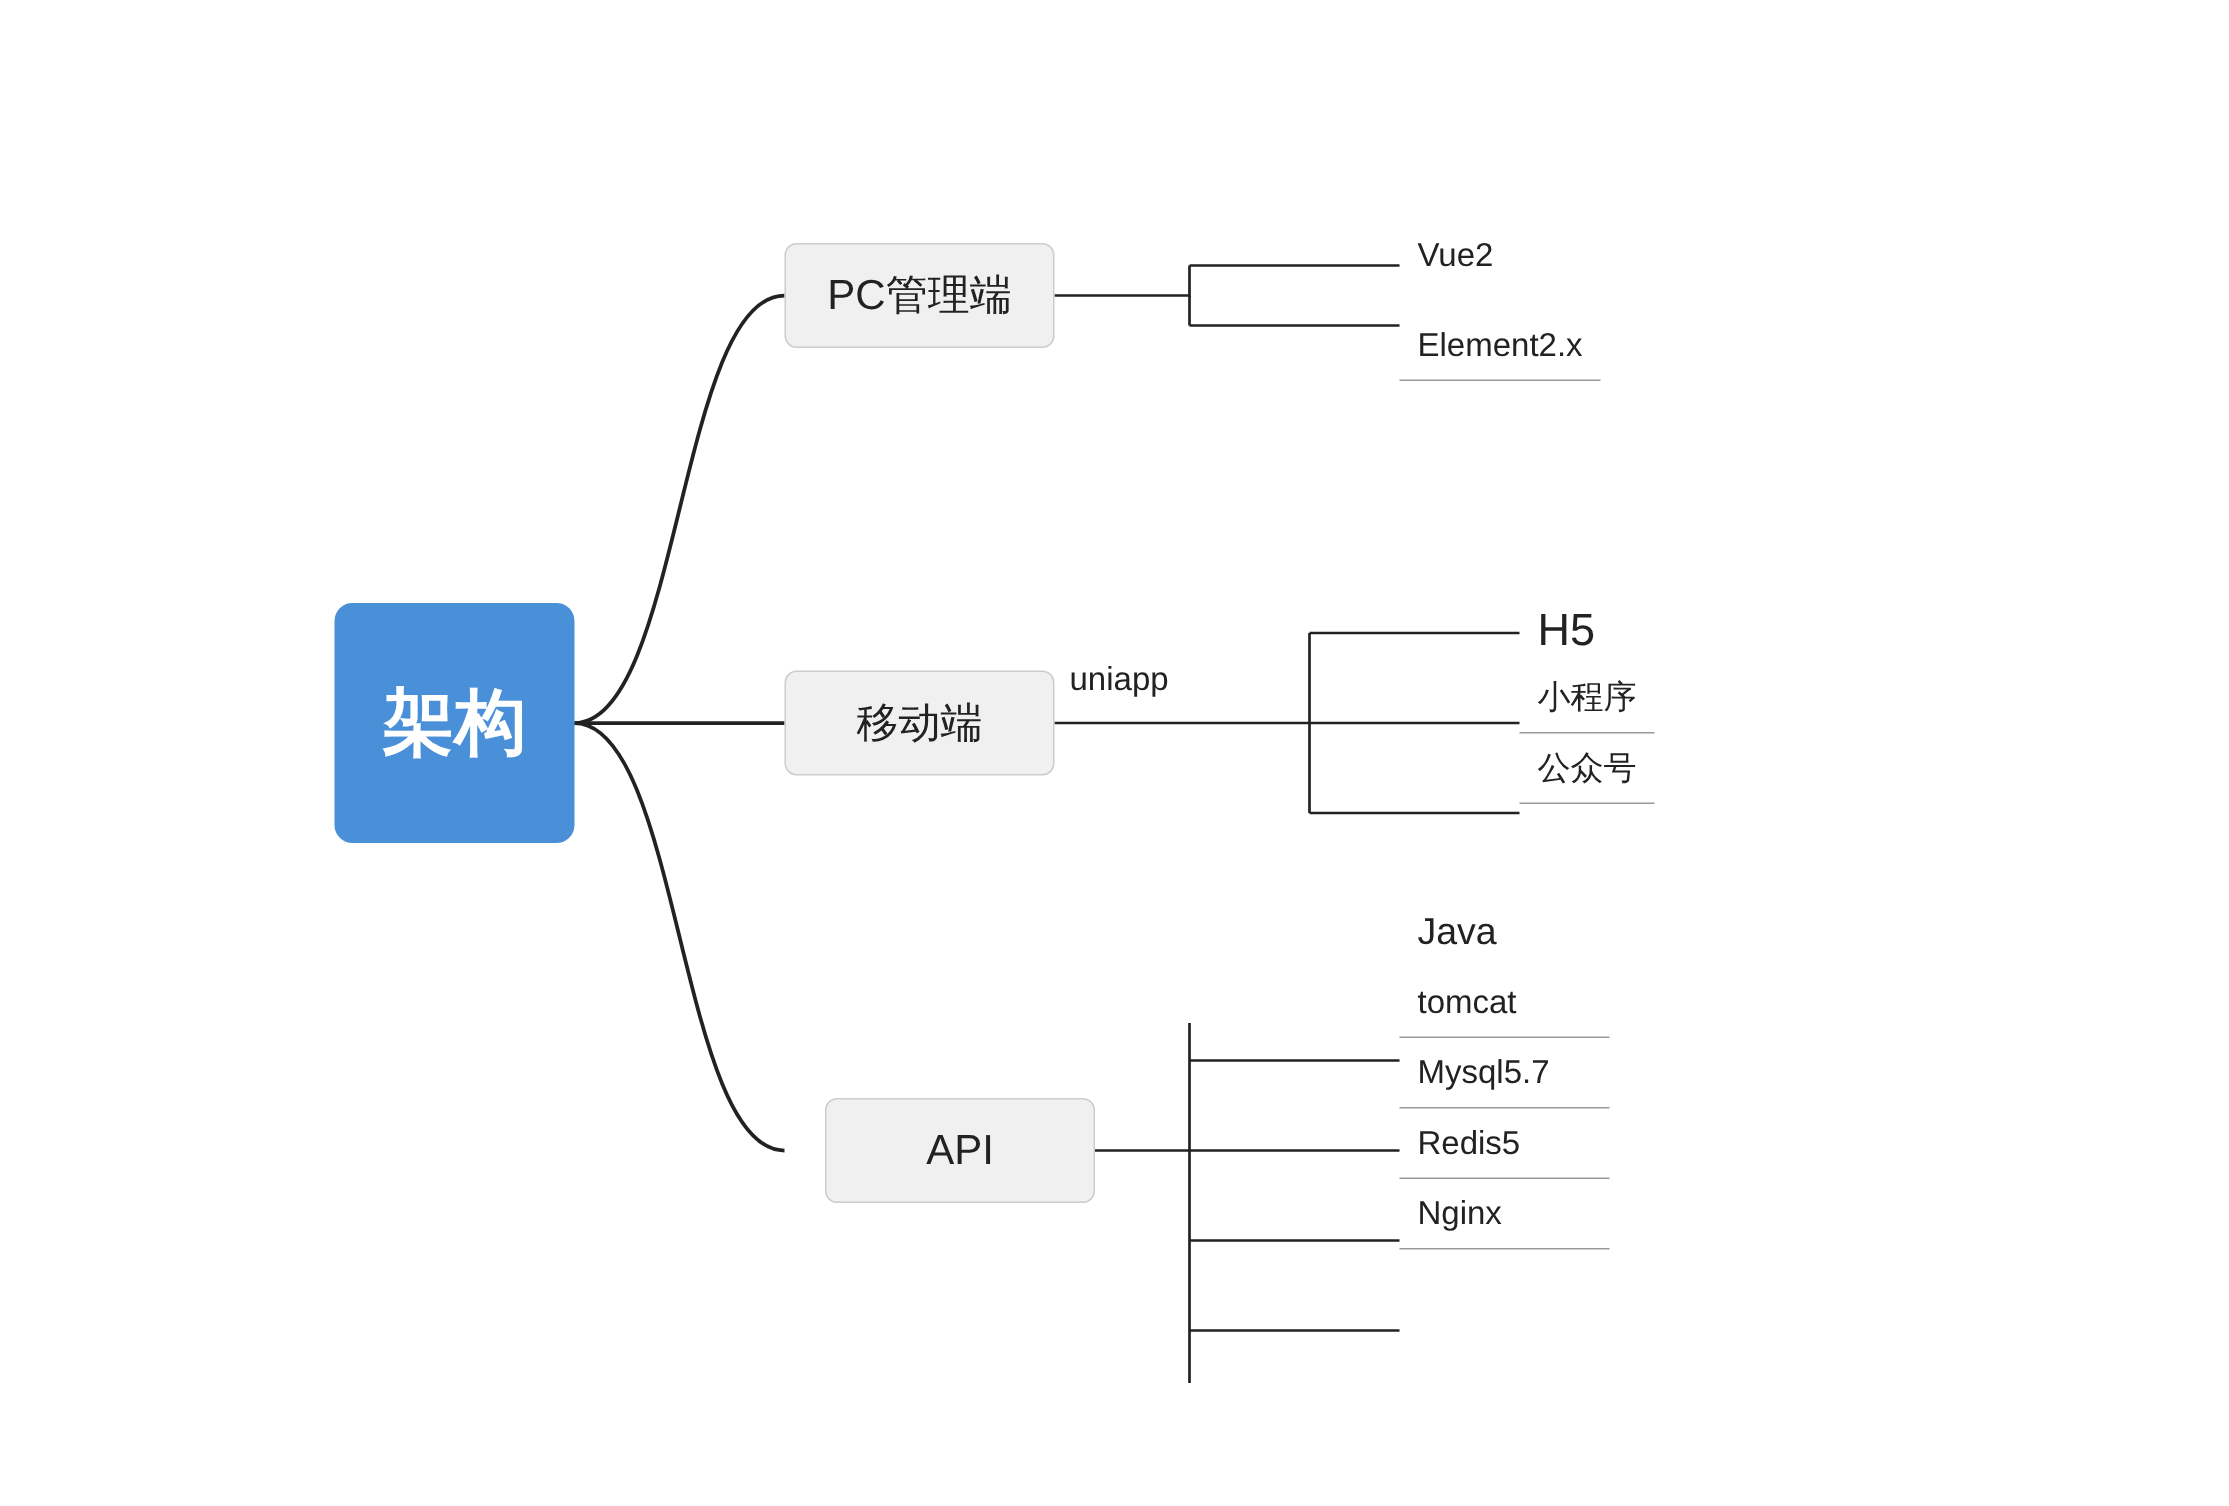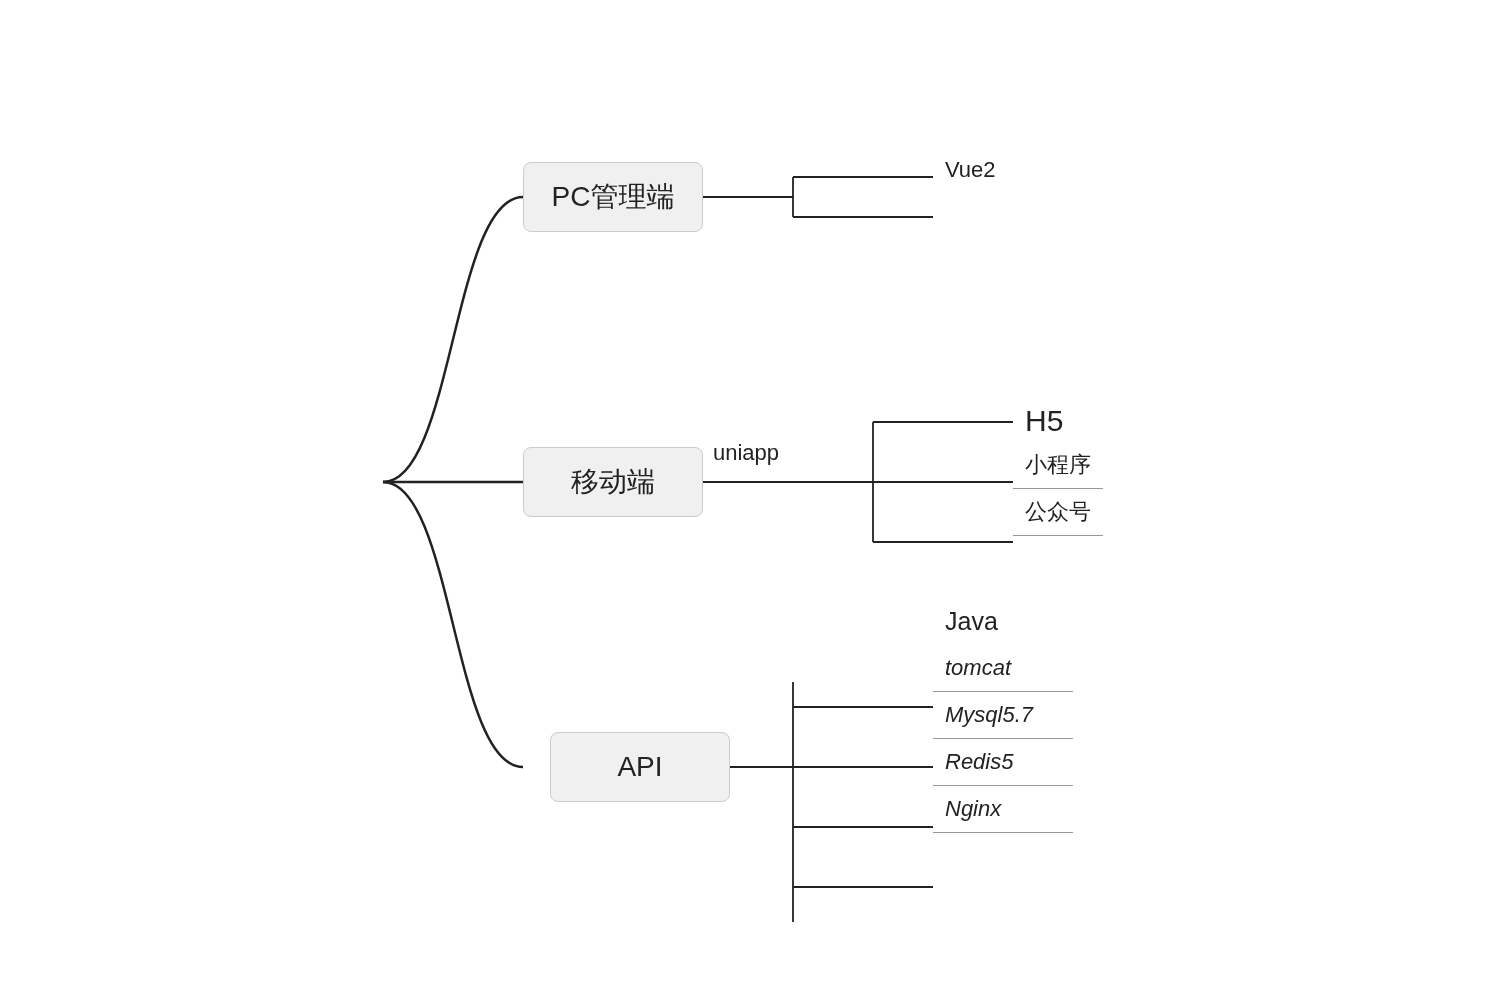--- a/index.html
+++ b/index.html
@@ -102,47 +102,51 @@
 
     <line x1="650" y1="655" x2="790" y2="655" stroke="#222" stroke-width="1.8"></line>
 
     <line x1="650" y1="715" x2="790" y2="715" stroke="#222" stroke-width="1.8"></line>
 
     <line x1="650" y1="775" x2="790" y2="775" stroke="#222" stroke-width="1.8"></line>
 
     <line x1="650" y1="835" x2="790" y2="835" stroke="#222" stroke-width="1.8"></line>
   </svg>
 
+  <div class="node node-root">
+    <span>架构</span>
+  </div>
 
   <div class="node node-branch node-pc">
     <span>PC管理端</span>
   </div>
 
   <div class="node node-branch node-mobile">
     <span>移动端</span>
   </div>
 
   <div class="node node-branch node-api">
     <span>API</span>
   </div>
 
   <div style="position:absolute; left:790px; top:105px;">
     <div style="font-size:22px;color:#222;padding-left:12px;margin-bottom:24px;">Vue2</div>
+    <div style="font-size:22px;color:#222;padding:10px 12px;border-bottom:1.5px solid #999;">Element2.x</div>
   </div>
 
   <div style="position:absolute;left:570px;top:388px;font-size:22px;color:#222;">uniapp</div>
 
   <div style="position:absolute; left:870px; top:352px;">
     <div style="font-size:30px;color:#222;padding-left:12px;margin-bottom:4px;">H5</div>
     <div style="font-size:22px;color:#222;padding:8px 12px;border-bottom:1.5px solid #999;text-align:center;">小程序</div>
     <div style="font-size:22px;color:#222;padding:8px 12px;border-bottom:1.5px solid #999;">公众号</div>
   </div>
 
   <div style="position:absolute;left:790px;top:555px;font-size:25px;color:#222;padding-left:12px;">Java</div>
 
-  <div style="position:absolute; left:790px; top:593px;font-style:italic;">
+  <div style="position:absolute; left:790px; top:593px;">
     <div style="font-size:22px;color:#222;padding:10px 12px;border-bottom:1.5px solid #999;min-width:140px;">tomcat</div>
     <div style="font-size:22px;color:#222;padding:10px 12px;border-bottom:1.5px solid #999;">Mysql5.7</div>
     <div style="font-size:22px;color:#222;padding:10px 12px;border-bottom:1.5px solid #999;">Redis5</div>
     <div style="font-size:22px;color:#222;padding:10px 12px;border-bottom:1.5px solid #999;">Nginx</div>
   </div>
 
 </div>
 
 </body></html>

